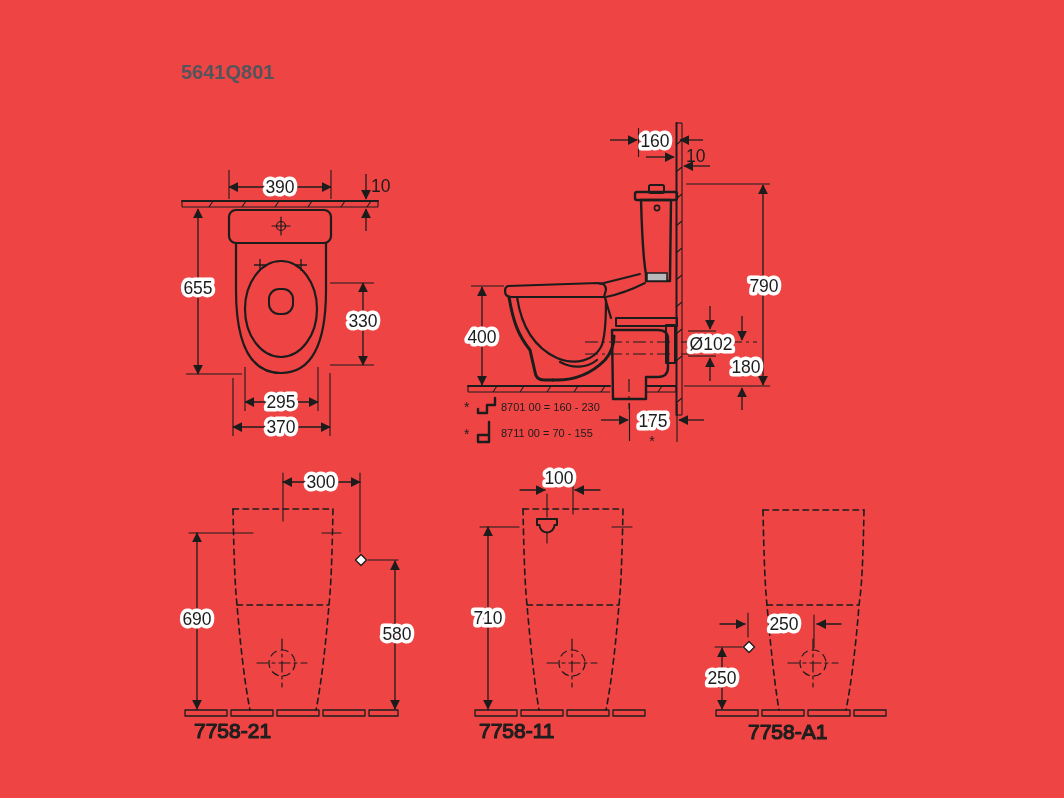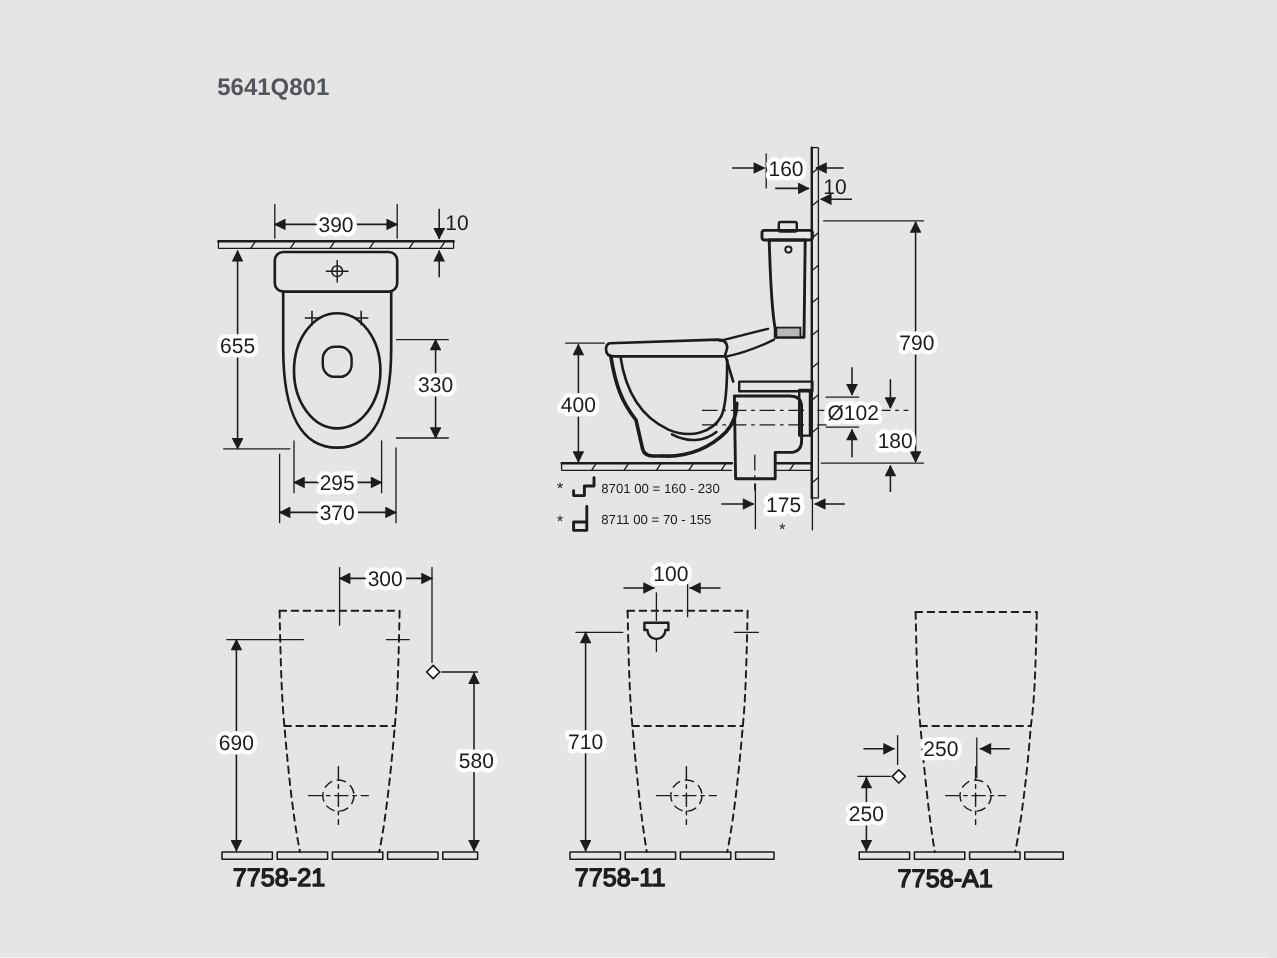--- a/index.html
+++ b/index.html
@@ -1,16 +1,16 @@
 <!DOCTYPE html>
 <html><head>
 <meta charset="utf-8">
 <style>
   html,body{margin:0;padding:0;background:#fff}
-  .canvas{position:relative;width:1064px;height:798px;background:#e5e5e5;overflow:hidden}
+  .canvas{position:relative;width:1064px;height:798px;background:#ef4444;overflow:hidden}
   svg{display:block}
   .ln{stroke:#1c1c1c;fill:none;stroke-linecap:round;stroke-linejoin:round}
   .s3{stroke-width:3}
   .s24{stroke-width:2.4}
   .s22{stroke-width:2.2}
   .s2{stroke-width:2}
   .dim{stroke:#1c1c1c;stroke-width:1.3;fill:none}
   .thin{stroke:#1c1c1c;stroke-width:1.1;fill:none}
   .dsh{stroke:#1c1c1c;stroke-width:1.6;fill:none;stroke-dasharray:5.5 4.5}
   .cl{stroke:#1c1c1c;stroke-width:1.1;fill:none;stroke-dasharray:13 4 3 4}

